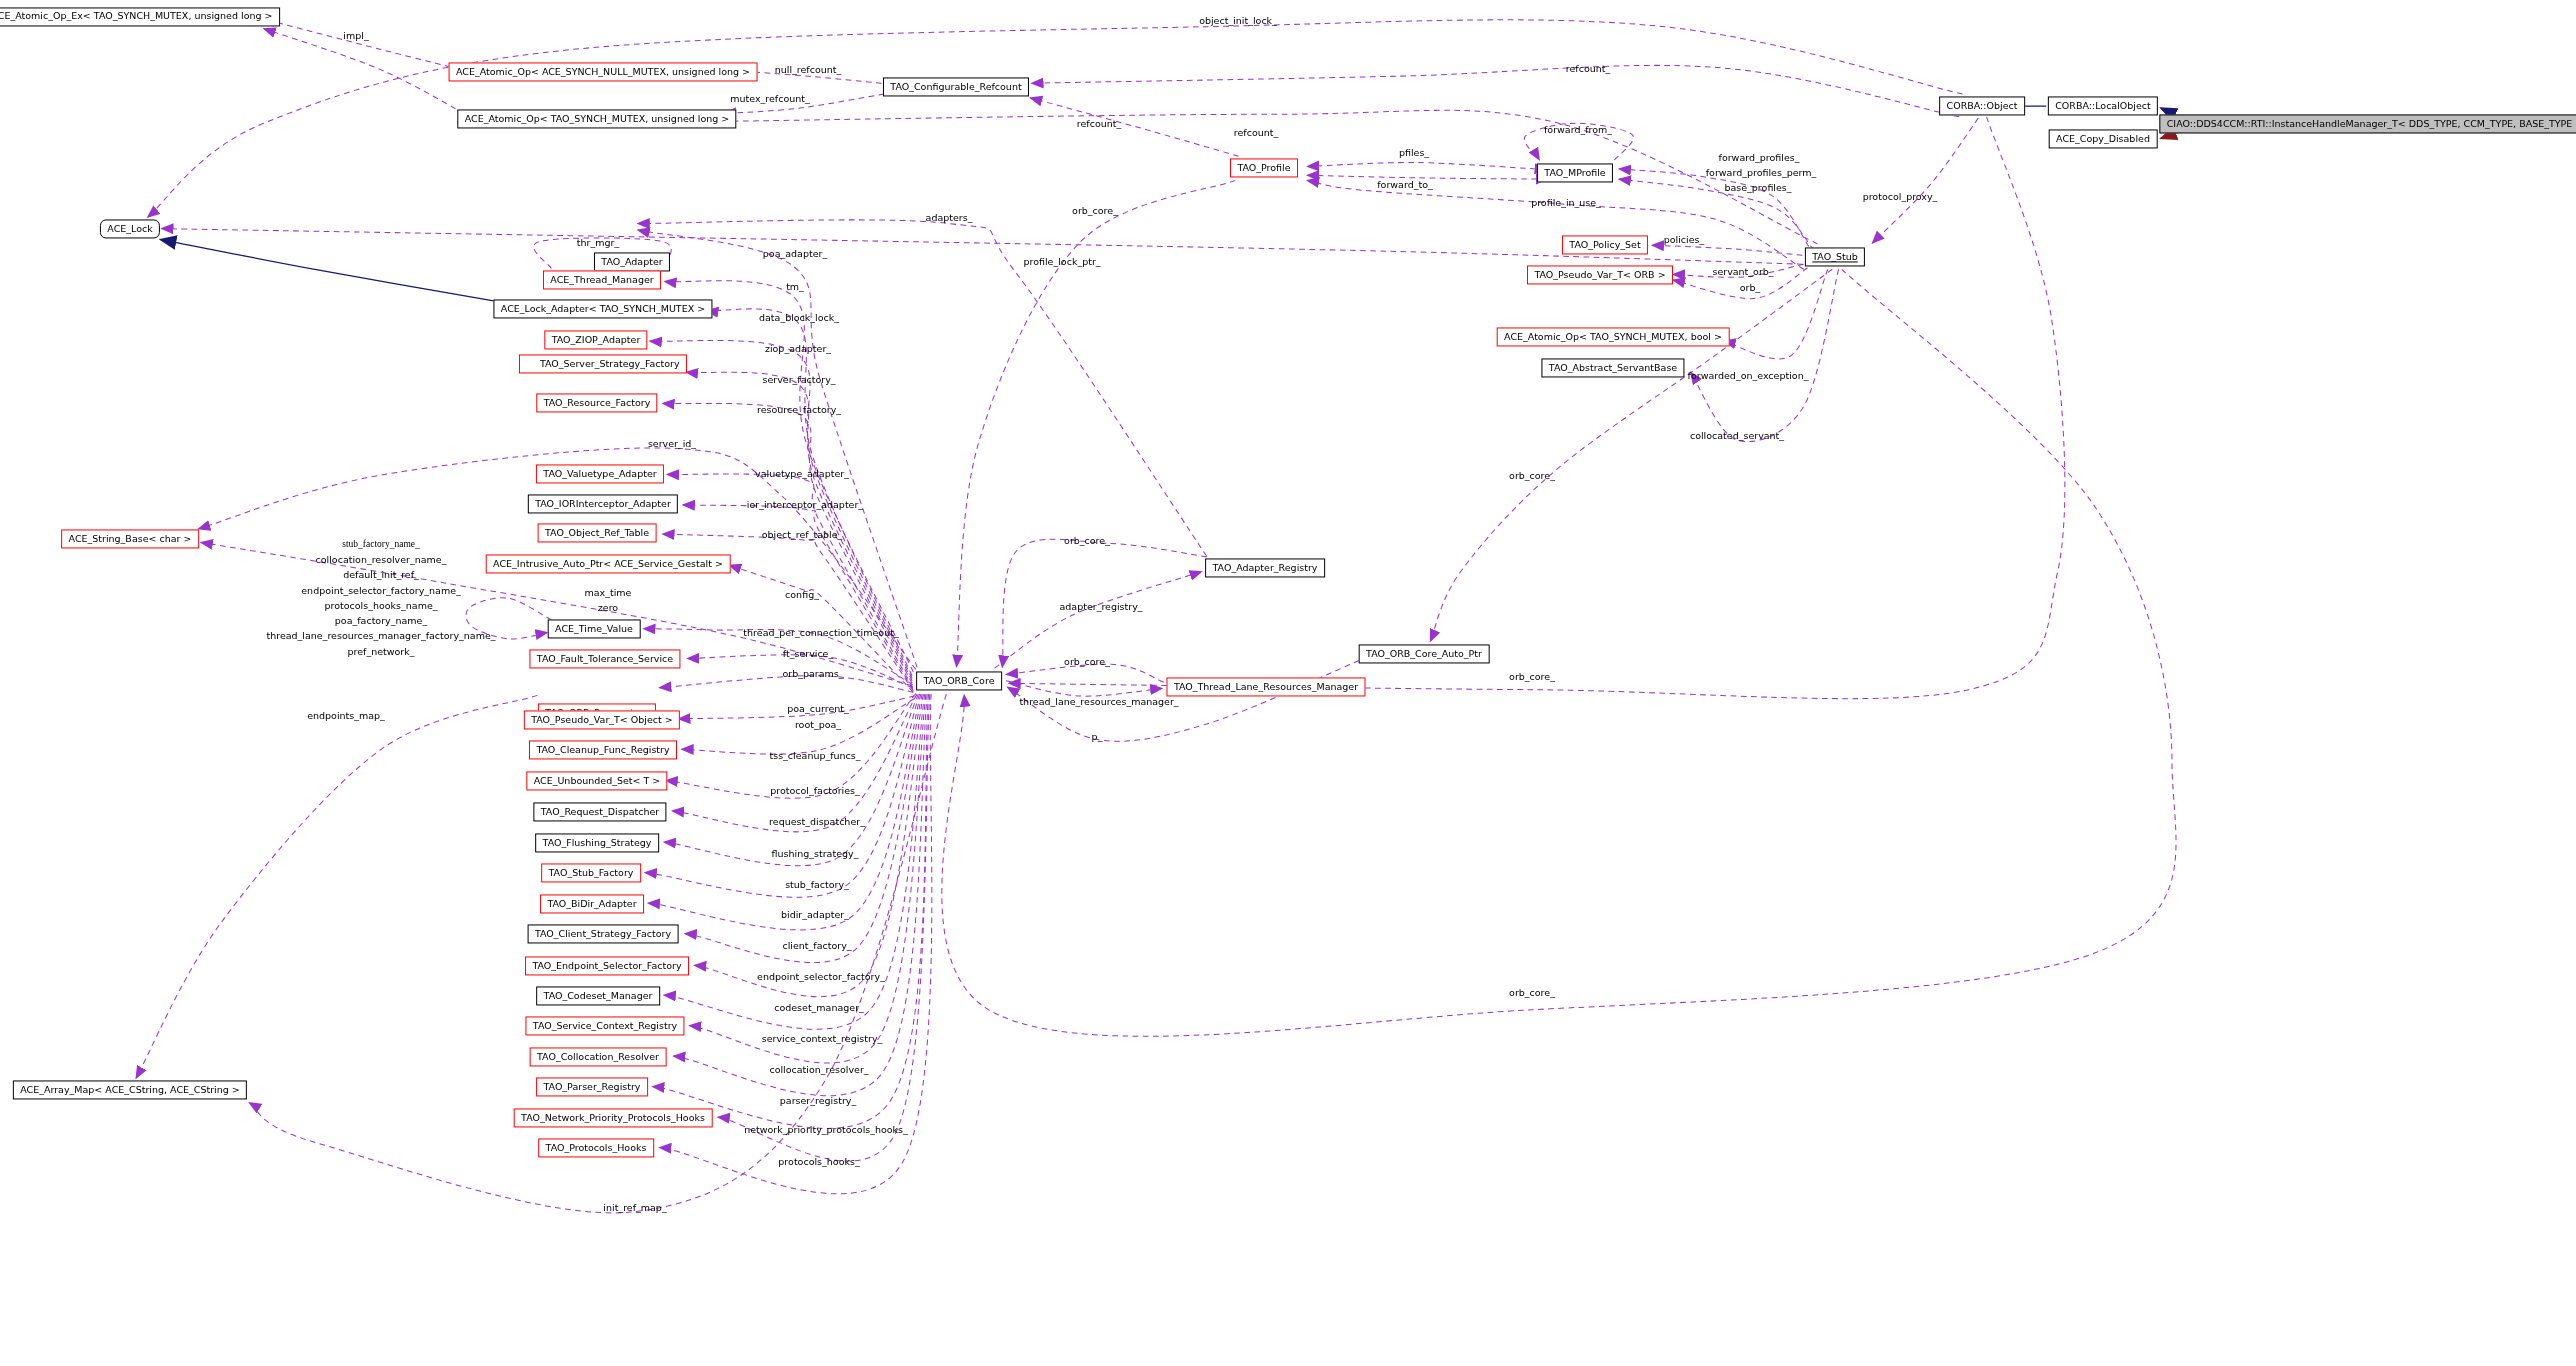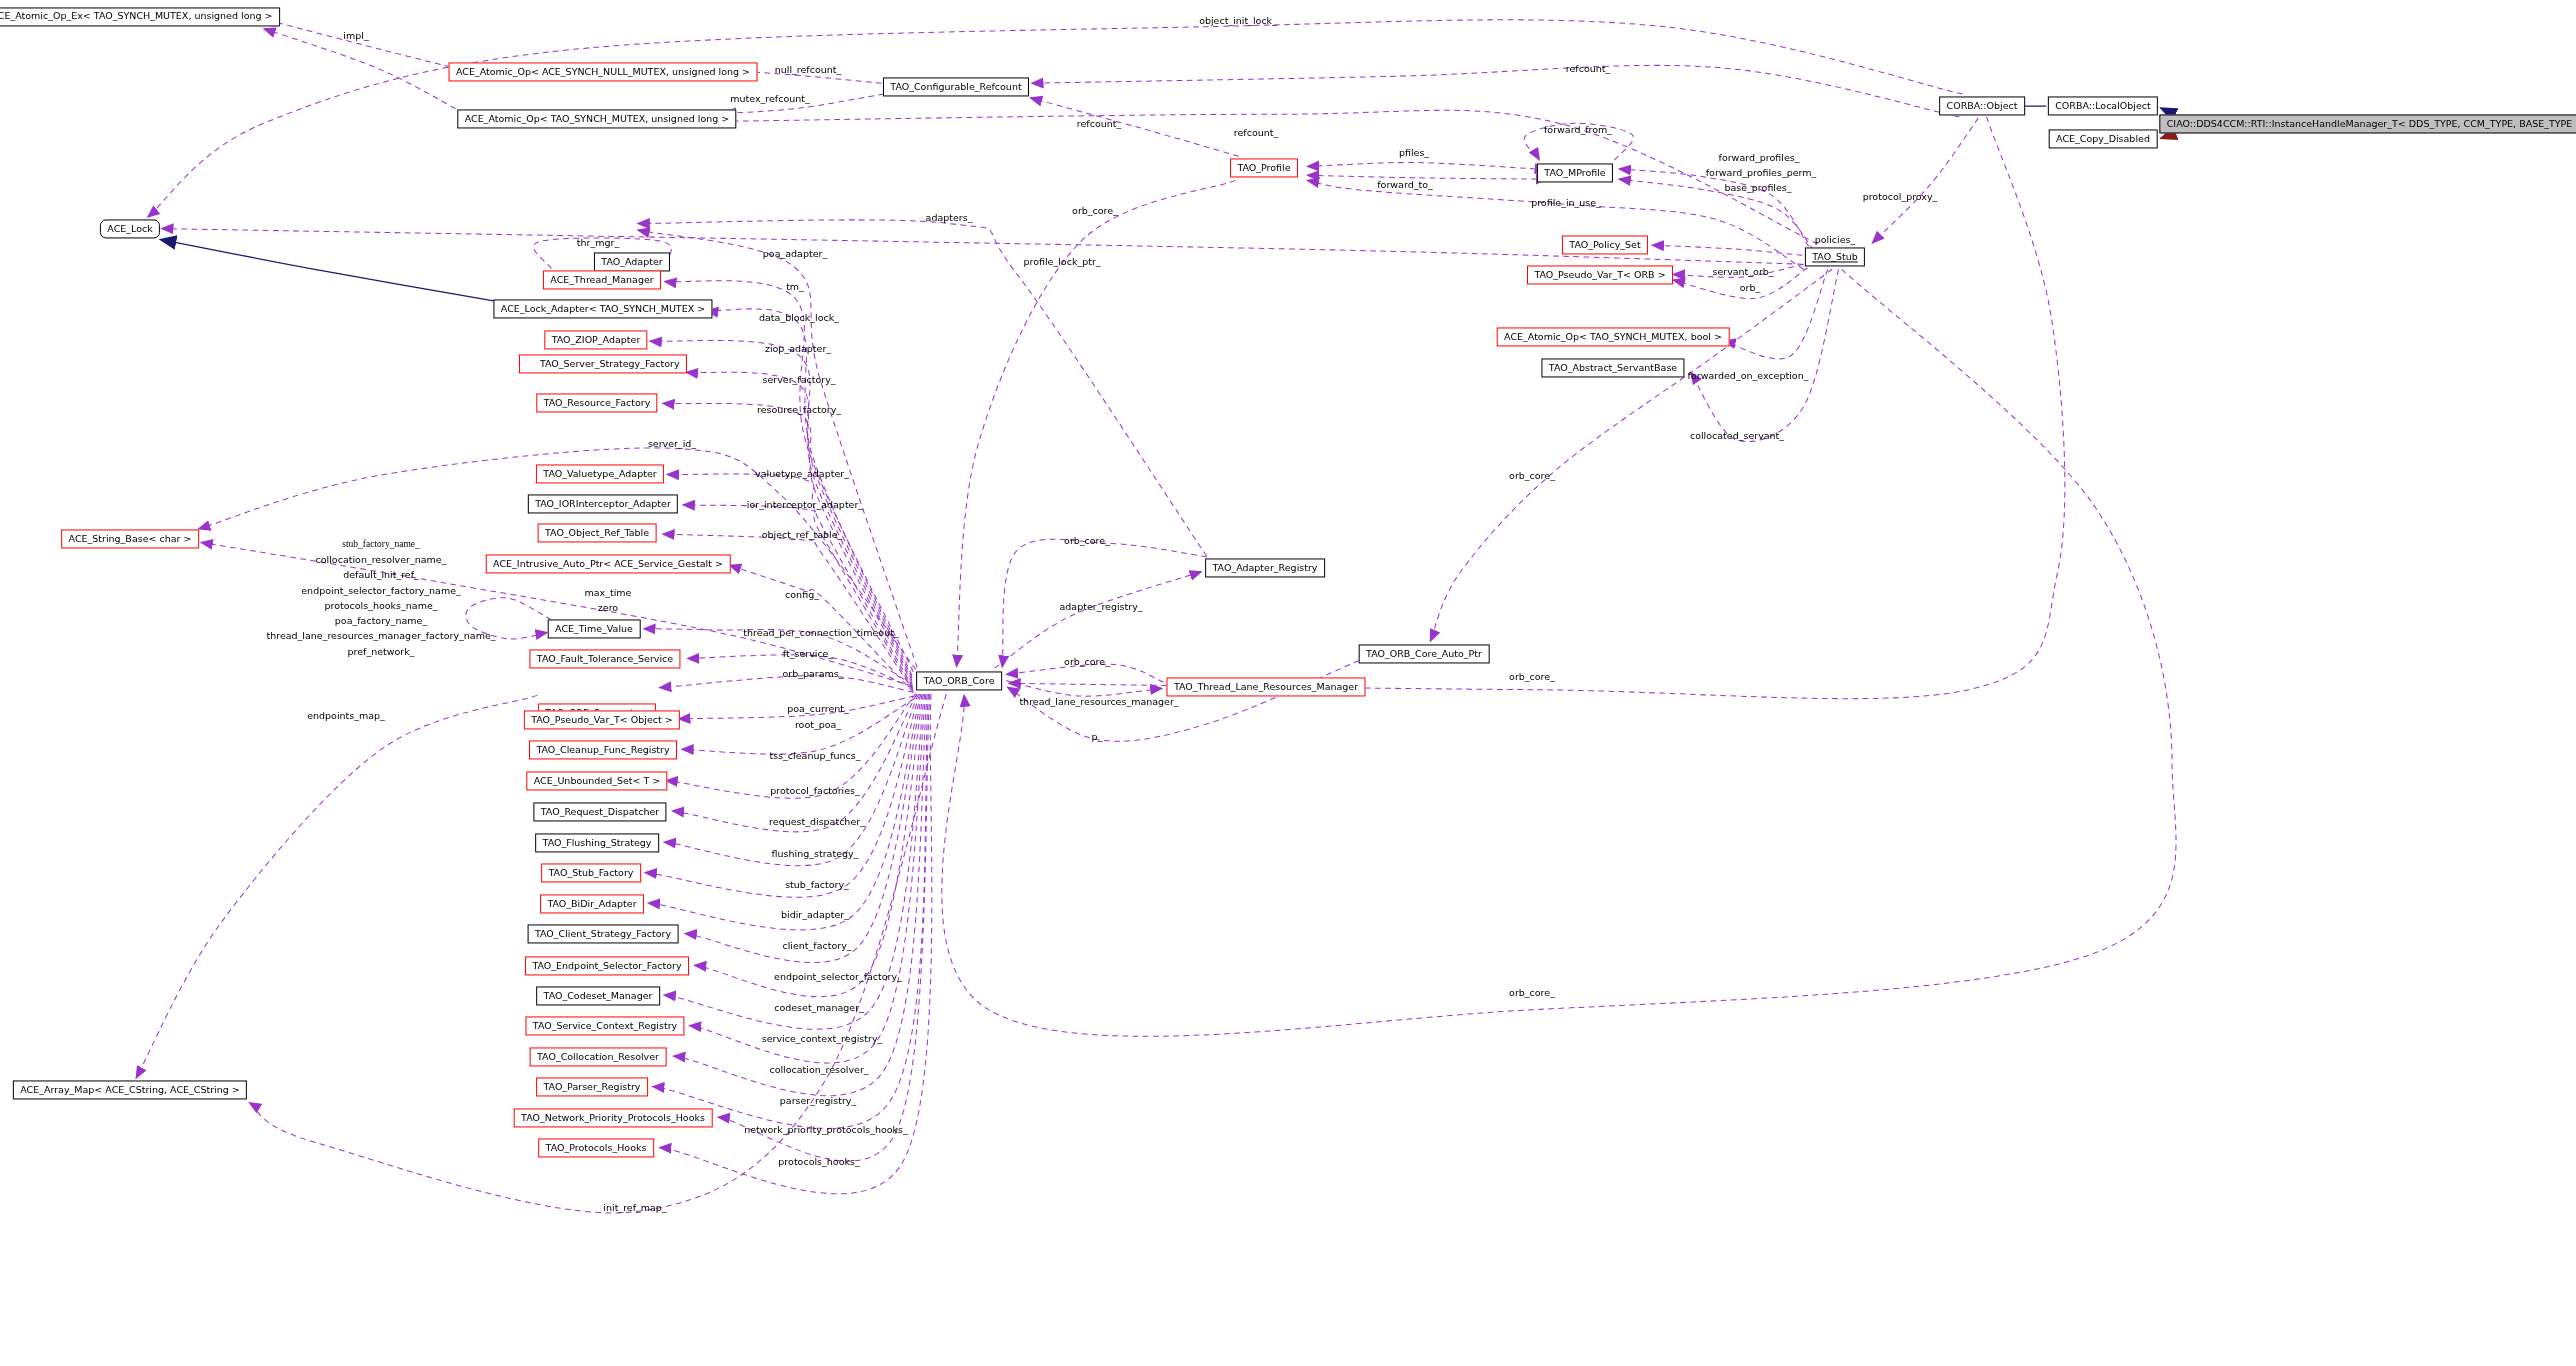--- a/index.html
+++ b/index.html
@@ -167,21 +167,21 @@
       <span class="elabel" style="left: 1095px; top: 211px;">orb_core_</span>
       <span class="elabel" style="left: 1062px; top: 262px;">profile_lock_ptr_</span>
       <span class="elabel" style="left: 1414px; top: 153px;">pfiles_</span>
       <span class="elabel" style="left: 1405px; top: 185px;">forward_to_</span>
       <span class="elabel" style="left: 1578px; top: 130px;">forward_from_</span>
       <span class="elabel" style="left: 1566px; top: 203px;">profile_in_use_</span>
       <span class="elabel" style="left: 1759px; top: 158px;">forward_profiles_</span>
       <span class="elabel" style="left: 1761px; top: 173px;">forward_profiles_perm_</span>
       <span class="elabel" style="left: 1758px; top: 188px;">base_profiles_</span>
       <span class="elabel" style="left: 1900px; top: 197px;">protocol_proxy_</span>
-      <span class="elabel" style="left: 1817px; top: 240px; padding-left: 36px;">policies_</span>
+      <span class="elabel" style="left: 1666px; top: 240px; padding-left: 36px;">policies_</span>
       <span class="elabel" style="left: 1743px; top: 272px;">servant_orb_</span>
       <span class="elabel" style="left: 1750px; top: 288px;">orb_</span>
       <span class="elabel" style="left: 1748px; top: 376px;">forwarded_on_exception_</span>
       <span class="elabel" style="left: 1737px; top: 436px;">collocated_servant_</span>
       <span class="elabel" style="left: 1532px; top: 476px;">orb_core_</span>
       <span class="elabel" style="left: 1532px; top: 677px;">orb_core_</span>
       <span class="elabel" style="left: 1532px; top: 993px;">orb_core_</span>
       <span class="elabel" style="left: 949px; top: 218px;">adapters_</span>
       <span class="elabel" style="left: 795px; top: 254px;">poa_adapter_</span>
       <span class="elabel" style="left: 598px; top: 243px;">thr_mgr_</span>
@@ -202,21 +202,21 @@
       <span class="elabel" style="left: 813px; top: 674px;">orb_params_</span>
       <span class="elabel" style="left: 818px; top: 709px;">poa_current_</span>
       <span class="elabel" style="left: 818px; top: 725px;">root_poa_</span>
       <span class="elabel" style="left: 815px; top: 756px;">tss_cleanup_funcs_</span>
       <span class="elabel" style="left: 815px; top: 791px;">protocol_factories_</span>
       <span class="elabel" style="left: 817px; top: 822px;">request_dispatcher_</span>
       <span class="elabel" style="left: 815px; top: 854px;">flushing_strategy_</span>
       <span class="elabel" style="left: 817px; top: 885px;">stub_factory_</span>
       <span class="elabel" style="left: 815px; top: 915px;">bidir_adapter_</span>
       <span class="elabel" style="left: 817px; top: 946px;">client_factory_</span>
-      <span class="elabel" style="left: 838px; top: 977px; text-align: center;">endpoint_selector_factory_</span>
+      <span class="elabel" style="left: 821px; top: 977px; text-align: center;">endpoint_selector_factory_</span>
       <span class="elabel" style="left: 819px; top: 1008px;">codeset_manager_</span>
       <span class="elabel" style="left: 822px; top: 1039px;">service_context_registry_</span>
       <span class="elabel" style="left: 819px; top: 1070px;">collocation_resolver_</span>
       <span class="elabel" style="left: 818px; top: 1101px;">parser_registry_</span>
       <span class="elabel" style="left: 826px; top: 1130px;">network_priority_protocols_hooks_</span>
       <span class="elabel" style="left: 819px; top: 1162px;">protocols_hooks_</span>
       <span class="elabel" style="left: 635px; top: 1208px;">init_ref_map_</span>
       <span class="elabel" style="left: 346px; top: 716px;">endpoints_map_</span>
       <span class="elabel" style="left: 381px; top: 545px; font-family: Liberation Serif, serif;">stub_factory_name_</span>
       <span class="elabel" style="left: 381px; top: 560px;">collocation_resolver_name_</span>

